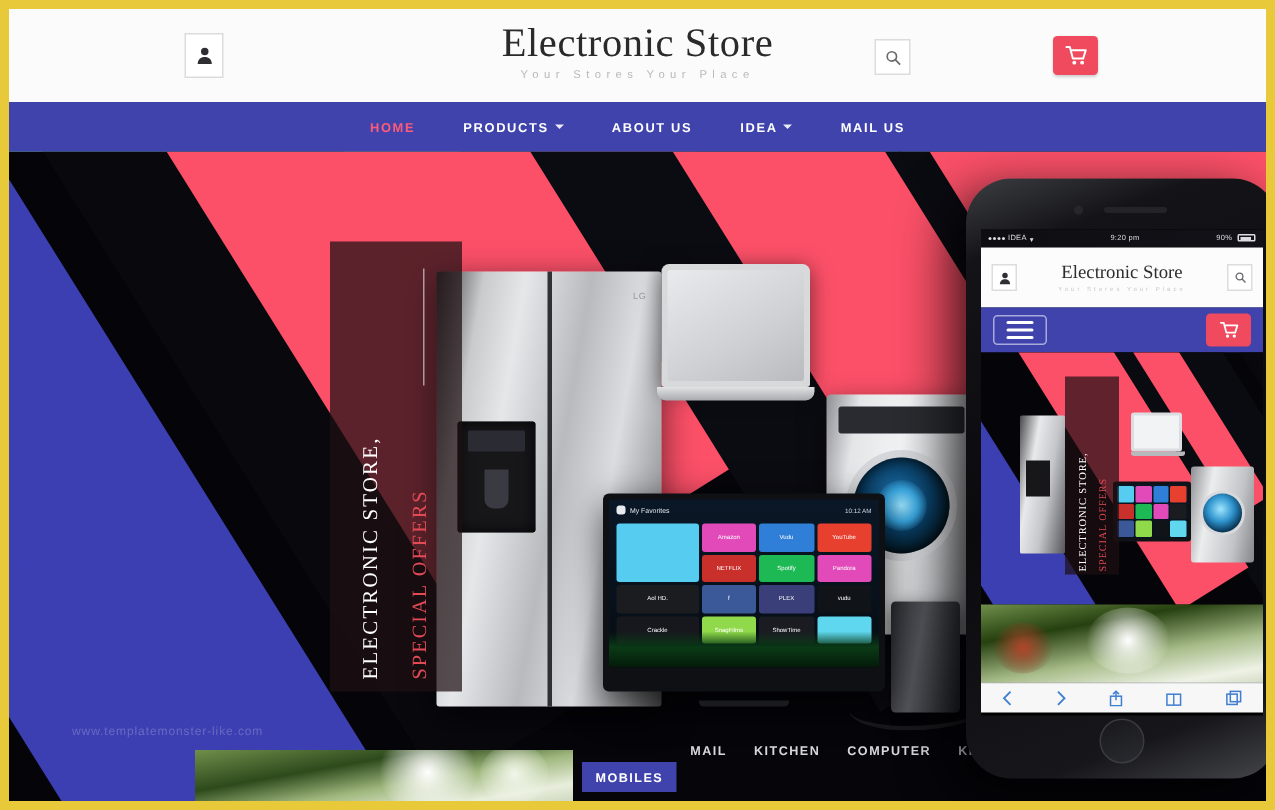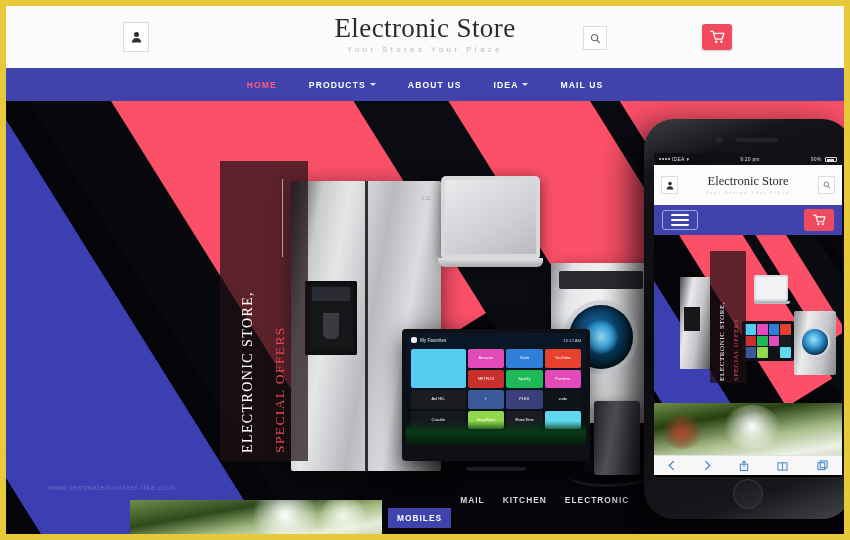--- a/index.html
+++ b/index.html
@@ -735,21 +735,21 @@
 
     <div class="photo-card">
       <div class="blur1"></div>
       <div class="blur2"></div>
     </div>
 
     <div class="cat-tabs">
       <div class="cat-tab active">MOBILES</div>
       <div class="cat-tab">MAIL</div>
       <div class="cat-tab">KITCHEN</div>
-      <div class="cat-tab">ELECTRONIC</div>
+      <div class="cat-tab">COMPUTER</div>
       <div class="cat-tab">KITCHEN</div>
     </div>
 
     <div class="phone">
       <div class="camera"></div>
       <div class="speaker-grill"></div>
       <div class="home-btn"></div>
 
       <div class="viewport">
 

